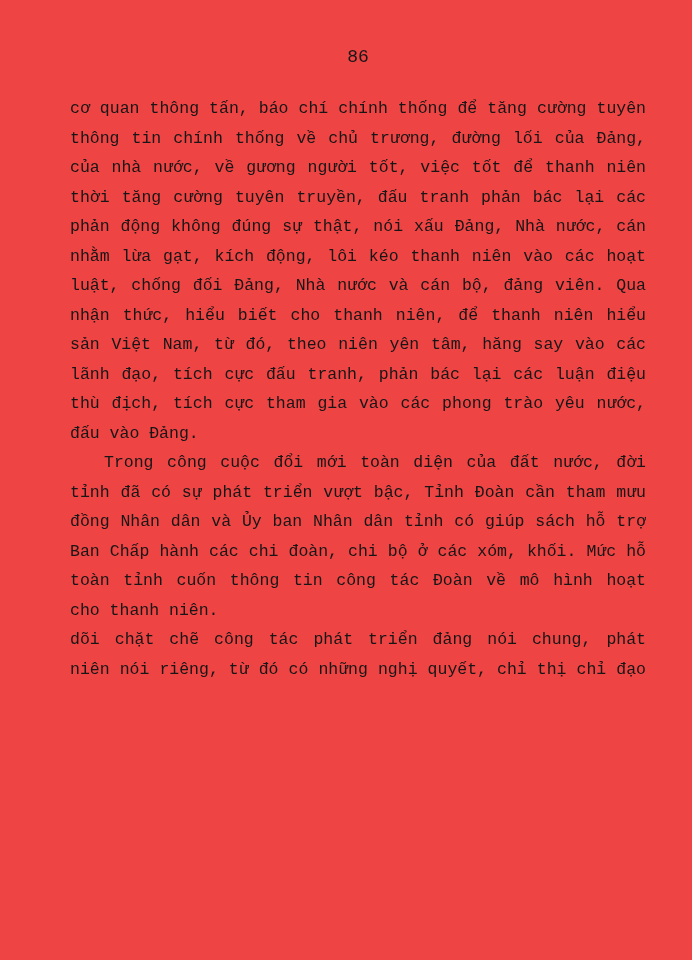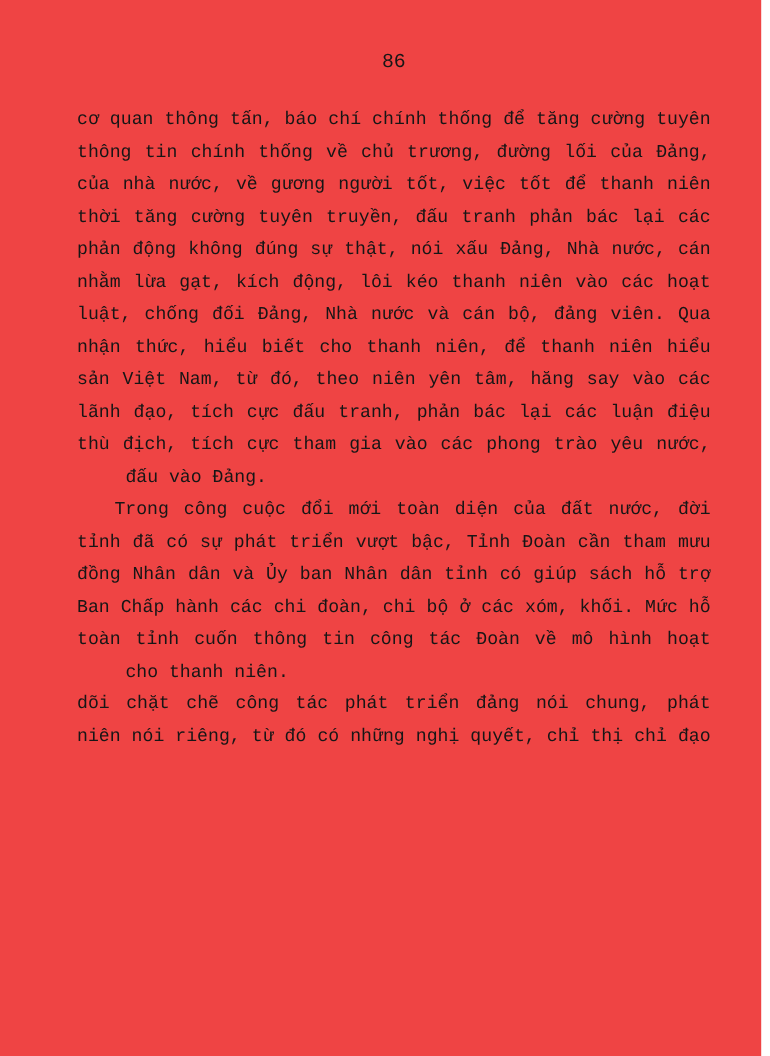--- a/index.html
+++ b/index.html
@@ -44,21 +44,20 @@
     white-space: normal;
     text-align: justify;
     text-align-last: justify;
   }
   .line.first {
     text-indent: 34px;
   }
   .line.no-just {
     text-align: left;
     text-align-last: left;
-    margin-left: 44px;
   }
 </style>
 </head>
 <body>
 
 <div class="page">
   <div class="page-number">86</div>
   <div class="body-text" id="body-text">
       <p class="para">
         <span class="line">cơ quan thông tấn, báo chí chính thống để tăng cường tuyên truyền, cung cấp</span>

